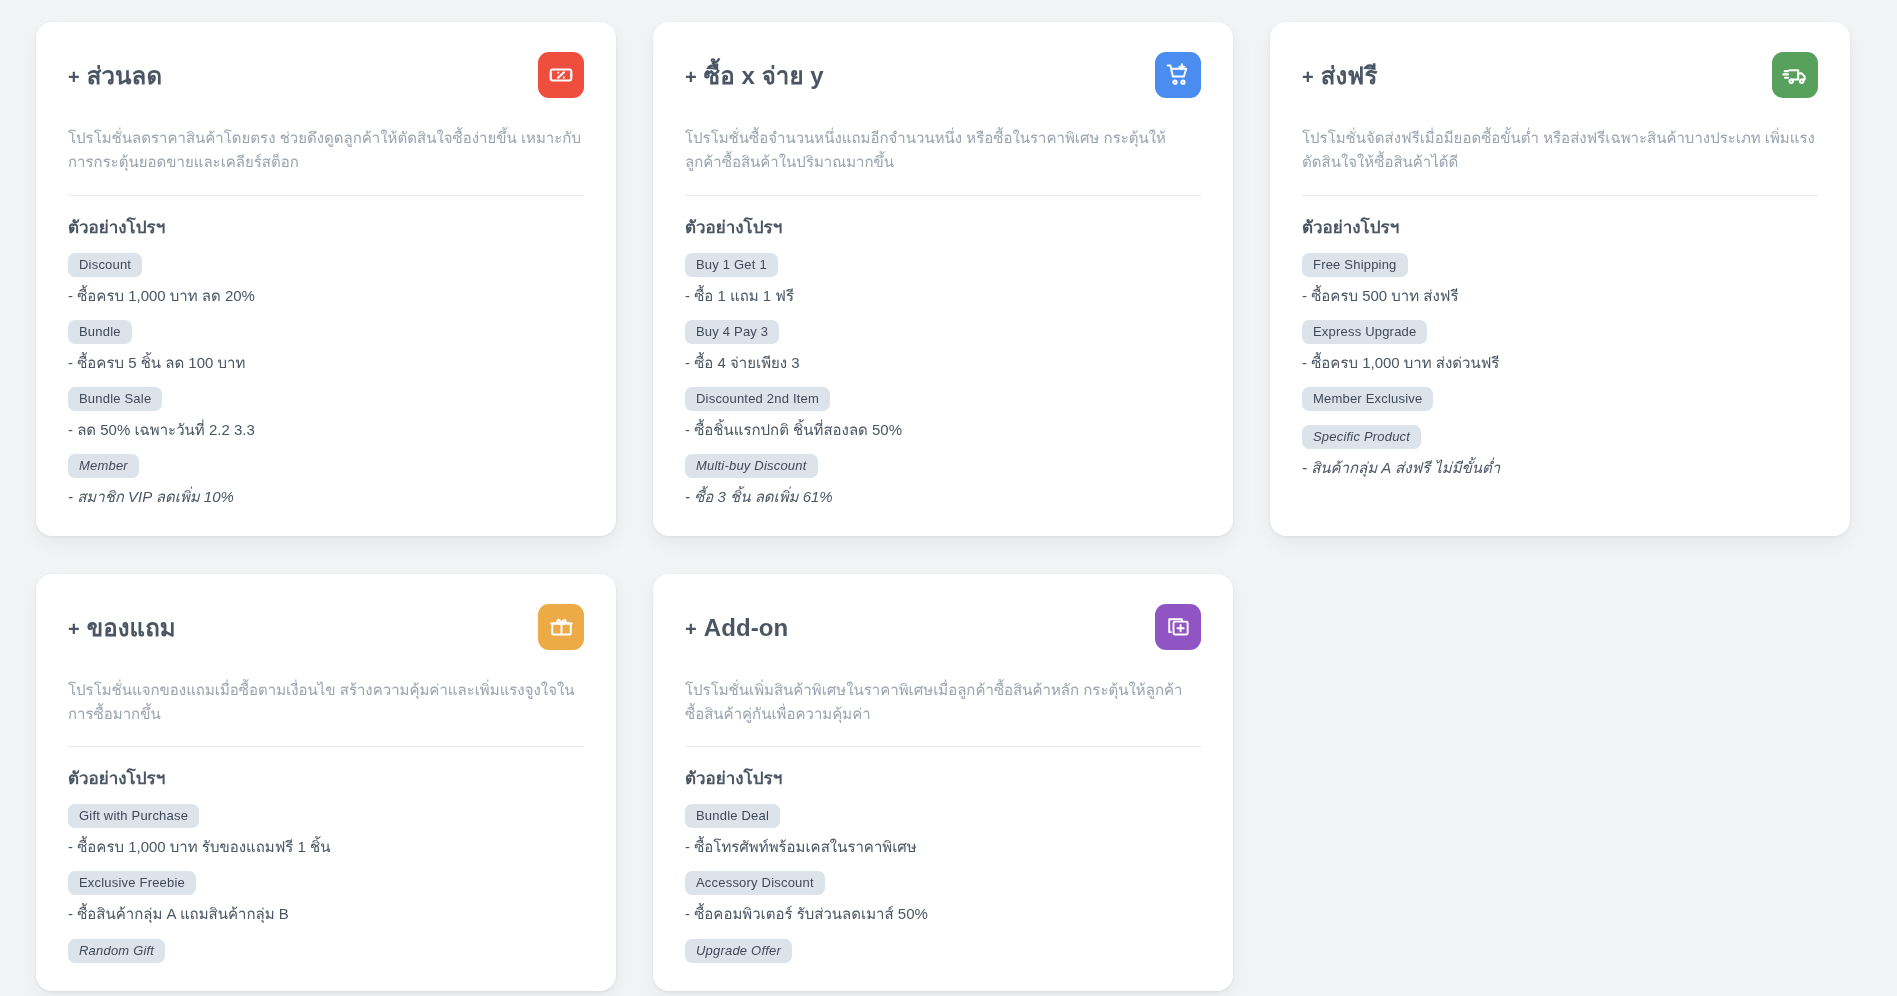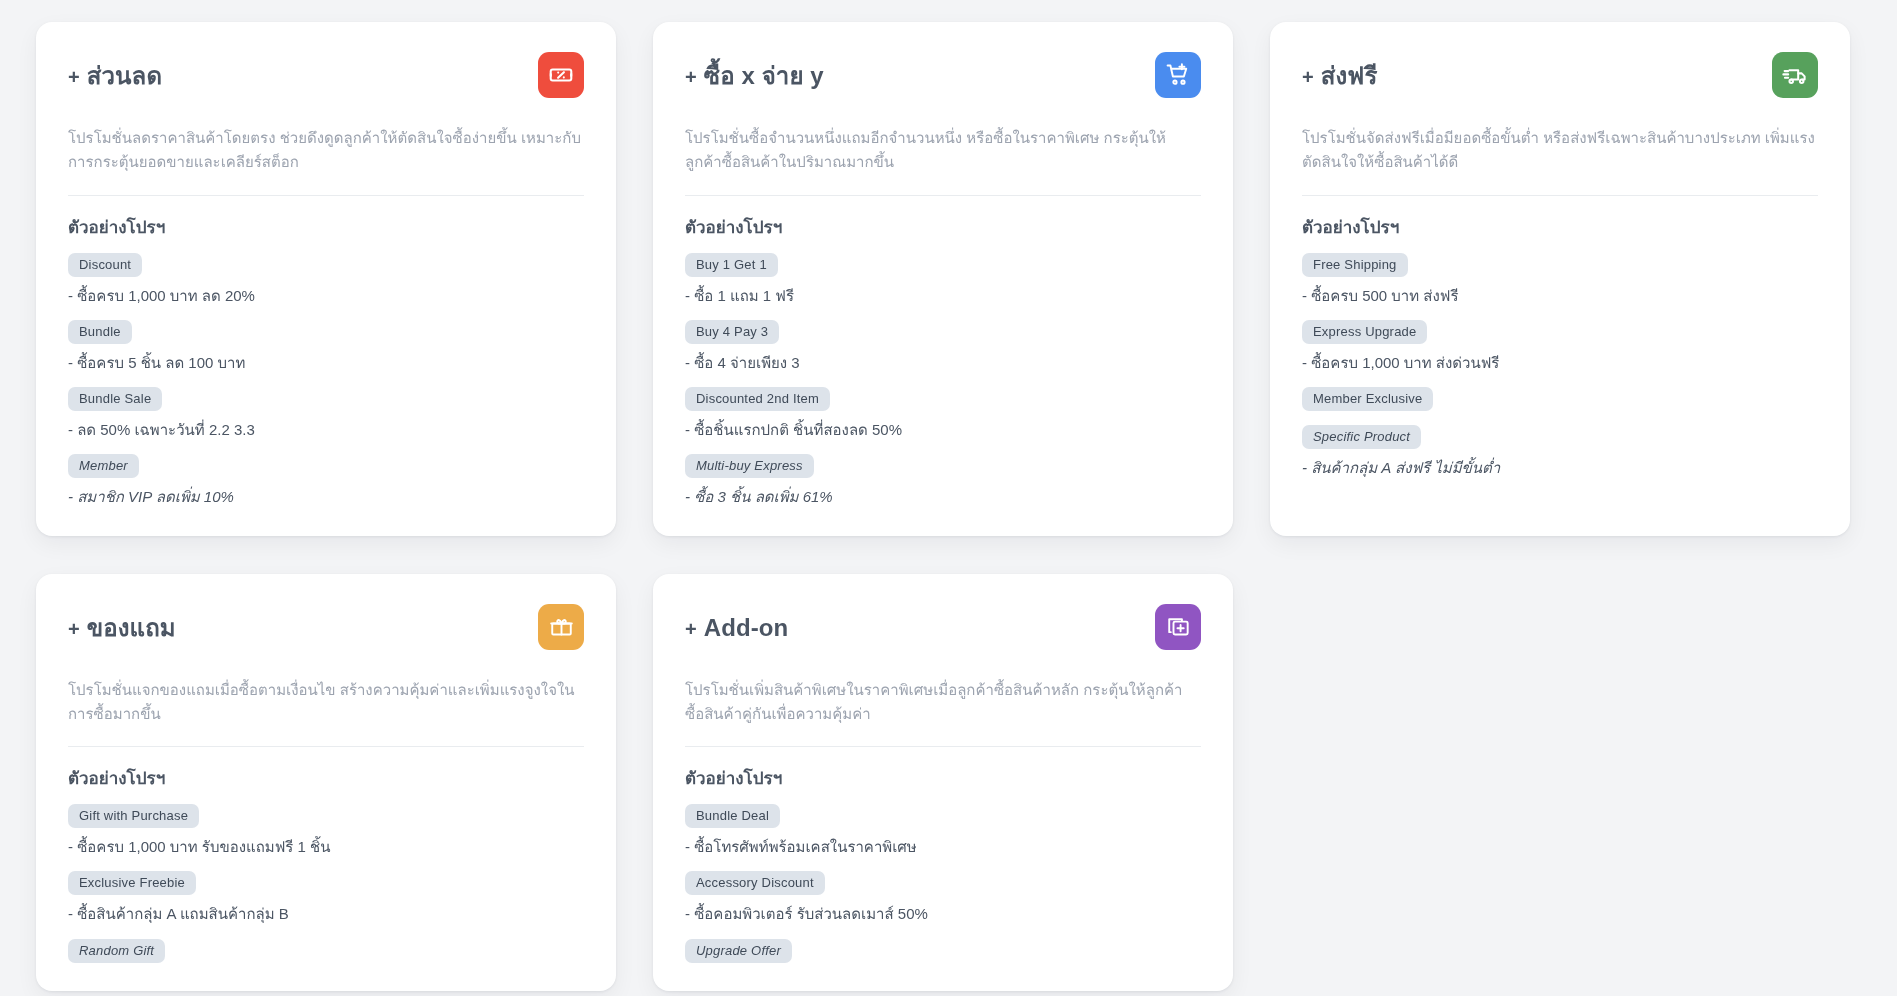--- a/index.html
+++ b/index.html
@@ -195,21 +195,21 @@
       </div>
       <div class="example">
         <span class="pill">Buy 4 Pay 3</span>
         <div class="example-text">- ซื้อ 4 จ่ายเพียง 3</div>
       </div>
       <div class="example">
         <span class="pill">Discounted 2nd Item</span>
         <div class="example-text">- ซื้อชิ้นแรกปกติ ชิ้นที่สองลด 50%</div>
       </div>
       <div class="example">
-        <span class="pill">Multi-buy Express</span>
+        <span class="pill">Multi-buy Discount</span>
         <div class="example-text">- ซื้อ 3 ชิ้น ลดเพิ่ม 61%</div>
       </div>
         </div>
   </div>
       <div class="card">
     <div class="card-head">
       <div class="card-title">
         <span class="title-plus">+</span>
         <span>ส่งฟรี</span>
       </div>

